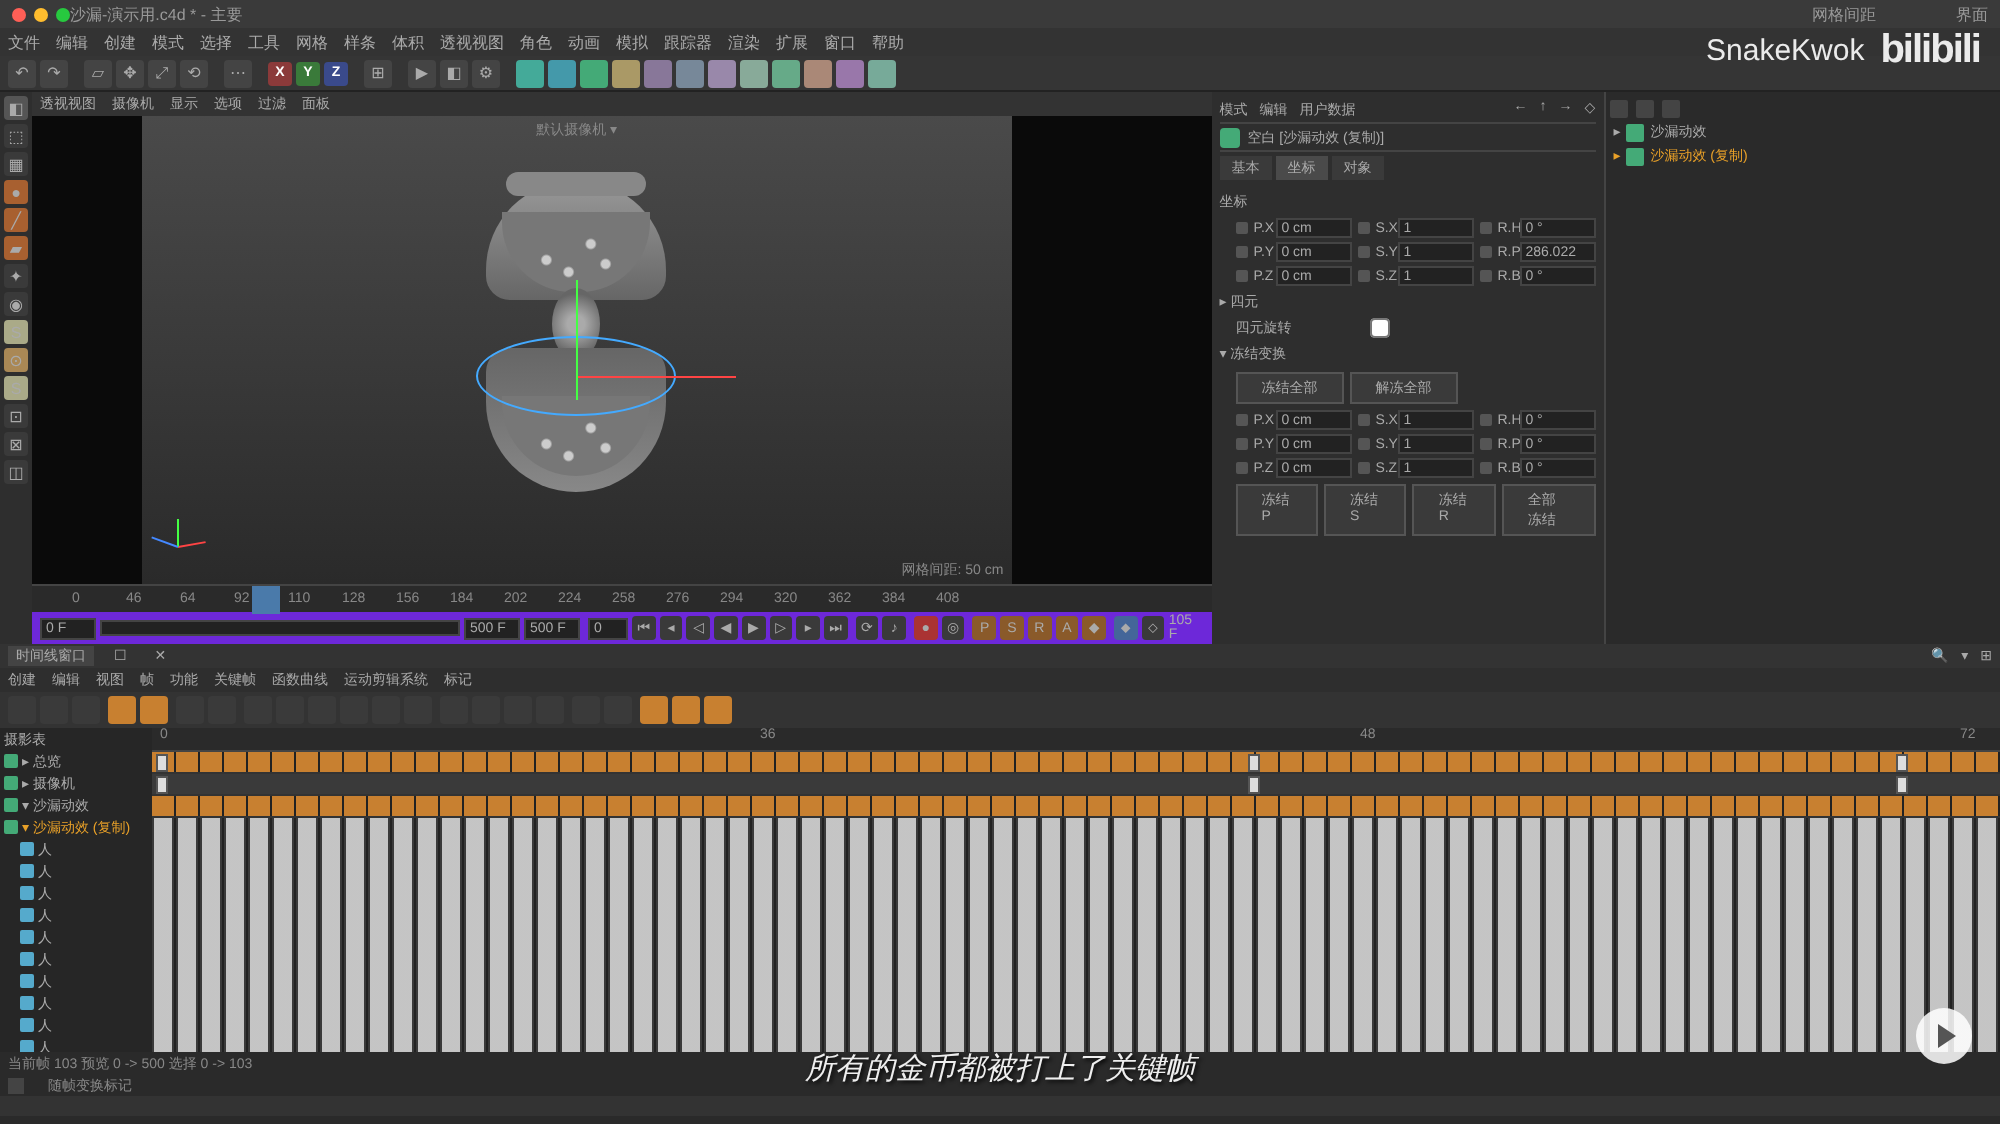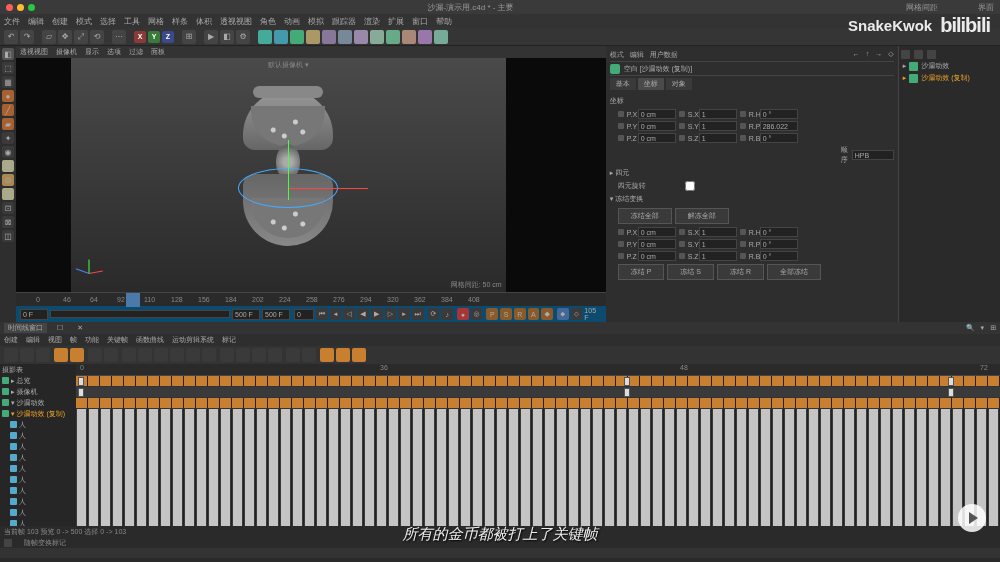--- a/index.html
+++ b/index.html
@@ -3,21 +3,21 @@
 <meta charset="utf-8">
 <style>
 * { margin: 0; padding: 0; box-sizing: border-box; font-family: "Microsoft YaHei", Arial, sans-serif; }
 body { background: #2a2a2a; color: #aaa; font-size: 8px; overflow: hidden; width: 1000px; height: 562px; position: relative; }
 
 
 .titlebar { height: 14px; background: #3a3a3a; display: flex; align-items: center; padding: 0 6px; font-size: 8px; color: #999; }
 .traffic { display: flex; gap: 4px; }
 .dot { width: 7px; height: 7px; border-radius: 50%; }
 .dot.r { background: #ff5f56; } .dot.y { background: #ffbd2e; } .dot.g { background: #27c93f; }
-.titlebar .title { flex: 1; text-align: center; }
+.titlebar .title { flex: 1; }
 .titlebar .right { display: flex; gap: 40px; font-size: 8px; }
 
 
 .menubar { height: 14px; background: #333; display: flex; align-items: center; padding: 0 4px; gap: 8px; font-size: 8px; color: #aaa; }
 
 
 .toolbar { height: 18px; background: #353535; display: flex; align-items: center; padding: 0 4px; gap: 2px; border-bottom: 1px solid #222; }
 .toolbar .tbtn { width: 14px; height: 14px; background: #444; border-radius: 2px; display: flex; align-items: center; justify-content: center; font-size: 8px; }
 .toolbar .sep { width: 4px; }
 .axis-btn { width: 12px; height: 12px; border-radius: 2px; font-size: 7px; display: flex; align-items: center; justify-content: center; font-weight: bold; }
@@ -53,21 +53,21 @@
 .axis-indicator .ax { position: absolute; width: 14px; height: 1px; transform-origin: left; left: 12px; bottom: 12px; }
 .vp-label { position: absolute; top: 2px; left: 50%; transform: translateX(-50%); font-size: 7px; color: #888; }
 .vp-info { position: absolute; bottom: 2px; right: 4px; font-size: 7px; color: #888; }
 
 
 .ruler { height: 14px; background: #2a2a2a; display: flex; align-items: center; position: relative; border-top: 1px solid #444; }
 .ruler .tick { font-size: 7px; color: #888; position: absolute; }
 .playhead { position: absolute; top: 0; width: 14px; height: 14px; background: #4a7aaa; left: 110px; }
 
 
-.playbar { height: 16px; background: #0c4a6e; display: flex; align-items: center; padding: 0 4px; gap: 2px; font-size: 7px; }
+.playbar { height: 16px; background: #6d28d9; display: flex; align-items: center; padding: 0 4px; gap: 2px; font-size: 7px; }
 .playbar input { background: #222; border: 1px solid #444; color: #aaa; width: 28px; height: 11px; font-size: 7px; padding: 0 2px; }
 .playbar .pbtn { width: 12px; height: 12px; background: #3a3a3a; display: flex; align-items: center; justify-content: center; border-radius: 2px; }
 .playbar .orange { background: #8a5a2a; }
 
 
 .rpanel { flex: 1; background: #2e2e2e; display: flex; }
 .attrs { flex: 1; padding: 4px; }
 .attr-tabs { display: flex; gap: 6px; height: 12px; font-size: 7px; border-bottom: 1px solid #444; }
 .attr-title { height: 14px; display: flex; align-items: center; gap: 4px; font-size: 7px; border-bottom: 1px solid #444; padding: 2px 0; }
 .attr-title .icon { width: 10px; height: 10px; background: #4a7; border-radius: 2px; }
@@ -112,21 +112,21 @@
 .summary-track { height: 11px; background: #3a3a3a; position: relative; border-bottom: 1px solid #333; }
 .summary-track.orange { background: repeating-linear-gradient(90deg, #c88030 0, #c88030 11px, #222 11px, #222 12px); }
 .summary-track .key { position: absolute; width: 6px; height: 9px; background: #ddd; border: 1px solid #555; top: 1px; }
 .track-grid { flex: 1; background: repeating-linear-gradient(90deg, #3a3a3a 0, #3a3a3a 11px, #222 11px, #222 12px), repeating-linear-gradient(0deg, #333 0, #333 10px, #222 10px, #222 11px); height: 130px; position: relative; }
 .track-grid::before { content: ''; position: absolute; inset: 0; background: repeating-linear-gradient(90deg, transparent 0, transparent 1px, #ddd 1px, #ddd 10px, transparent 10px, transparent 12px); opacity: 0.85; }
 .bot-status { height: 11px; background: #2a2a2a; display: flex; align-items: center; padding: 0 4px; font-size: 7px; color: #888; gap: 12px; }
 .bot-scroll { height: 10px; background: #333; }
 
 
 .watermark { position: absolute; top: 14px; right: 10px; display: flex; align-items: center; gap: 8px; opacity: 0.9; pointer-events: none; }
-.watermark .uname { color: #fff; font-size: 15px; font-weight: 700; }
+.watermark .uname { color: #fff; font-size: 15px; font-weight: 400; }
 .watermark .bili { color: #fff; font-size: 20px; font-weight: 900; letter-spacing: -1px; }
 .subtitle { position: absolute; bottom: 18px; left: 50%; transform: translateX(-50%); color: #eee; font-size: 15px; font-style: italic; text-shadow: 1px 1px 2px #000; pointer-events: none; }
 .playbig { position: absolute; bottom: 30px; right: 14px; width: 28px; height: 28px; background: rgba(255,255,255,0.85); border-radius: 50%; display: flex; align-items: center; justify-content: center; }
 .playbig::after { content: ''; border-left: 9px solid #555; border-top: 6px solid transparent; border-bottom: 6px solid transparent; margin-left: 2px; }
 
 ::-webkit-scrollbar { width: 6px; height: 6px; }
 ::-webkit-scrollbar-thumb { background: #555; }
 </style>
 </head>
 <body>
@@ -359,25 +359,20 @@
               <span class="albl">P.Z</span>
               <input value="0 cm" style="">
   <span class="akey"></span>
               <span class="albl">S.Z</span>
               <input value="1" style="">
   <span class="akey"></span>
               <span class="albl">R.B</span>
               <input value="0 °" style="">
             </div>
           </div>
-        <div class="attr-row">
-          <span style="width:220px"></span>
-          <span class="albl">顺序</span>
-          <input style="width: 42px;" value="HPB">
-        </div>
         <div class="shead">▸ 四元</div>
         <div class="attr-row">
           <span style="width:50px">四元旋转</span>
           <input type="checkbox" style="">
         </div>
         <div class="shead">▾ 冻结变换</div>
         <div class="attr-buttons">
           <div class="abtn">冻结全部</div>
           <div class="abtn">解冻全部</div>
         </div>

